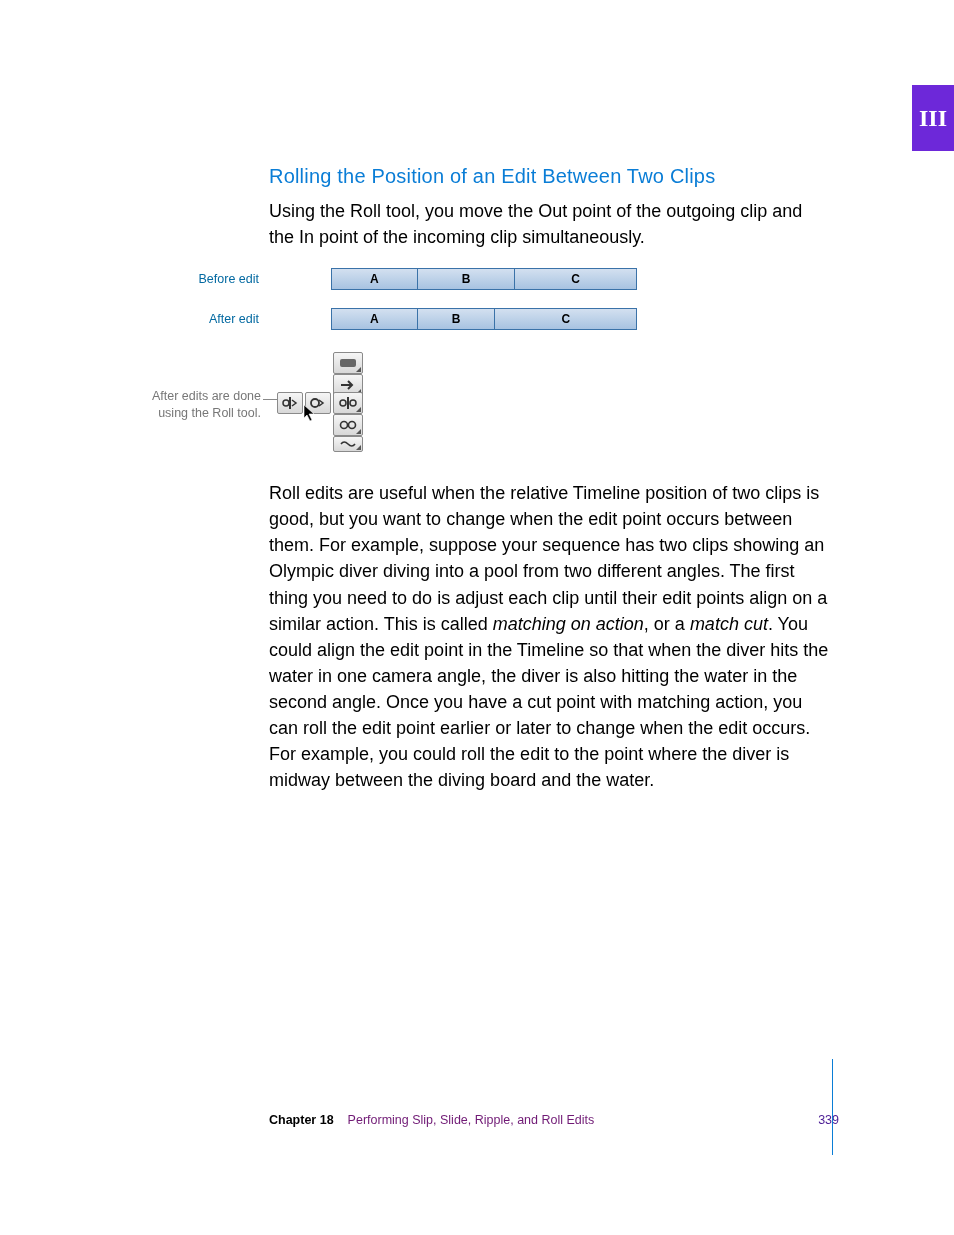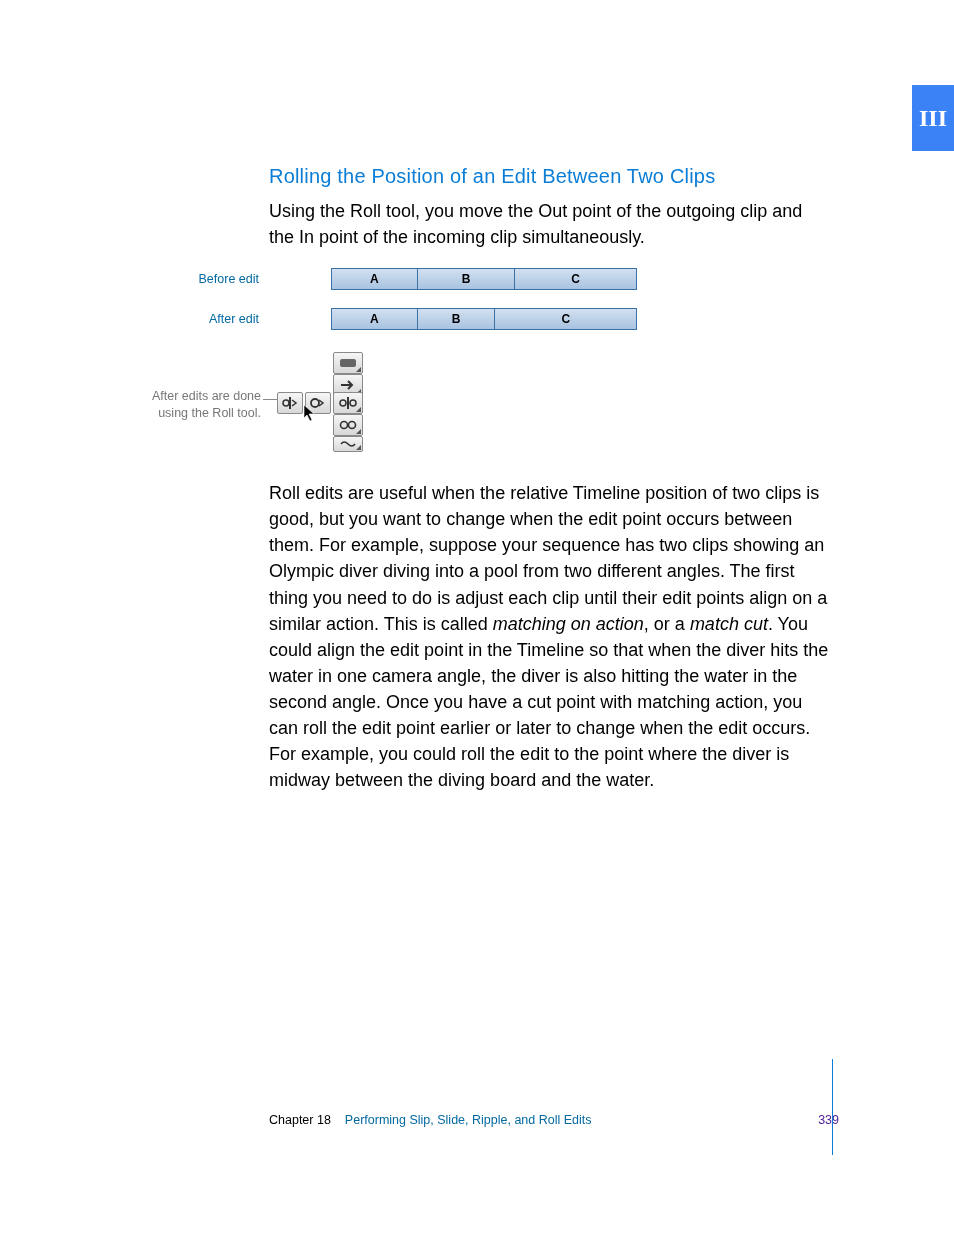--- a/index.html
+++ b/index.html
@@ -10,21 +10,21 @@
     font-family: "Myriad Pro", "Segoe UI", "Helvetica Neue", Arial, sans-serif;
     position: relative;
     color: #000;
   }
   .part-tab {
     position: absolute;
     top: 85px;
     right: 0;
     width: 42px;
     height: 66px;
-    background: #3b82f6;
+    background: #6d28d9;
     color: #fff;
     font-size: 24px;
     font-weight: bold;
     display: flex;
     align-items: center;
     justify-content: center;
     font-family: Georgia, "Times New Roman", serif;
   }
   .content {
     position: absolute;
@@ -141,22 +141,22 @@
   
   .footer {
     position: absolute;
     left: 269px;
     bottom: 108px;
     width: 570px;
     display: flex;
     align-items: center;
     font-size: 12.5px;
   }
-  .footer .chap { font-weight: normal; color: #000; margin-right: 14px; }
-  .footer .chaptitle { color: #0369a1; }
+  .footer .chap { font-weight: bold; color: #000; margin-right: 14px; }
+  .footer .chaptitle { color: #701a75; }
   .footer .pagenum { margin-left: auto; font-weight: normal; color: #4c1d95; }
   .footer-rule {
     position:absolute;
     right: 121px;
     bottom: 80px;
     width: 1px;
     height: 96px;
     background:#0a7dd6;
   }
 </style>

